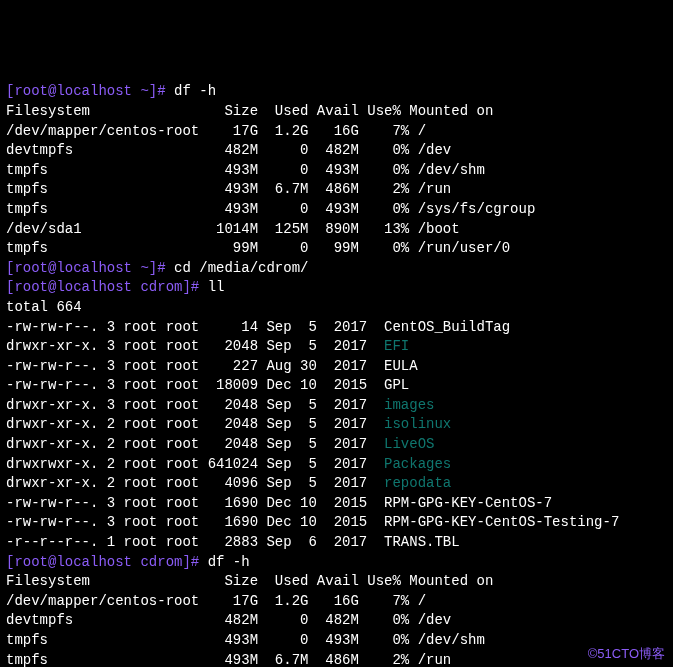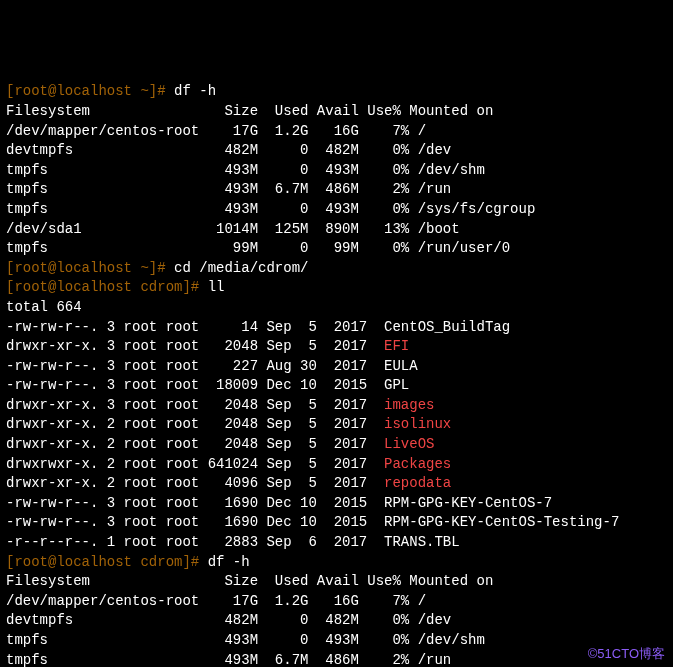--- a/index.html
+++ b/index.html
@@ -10,22 +10,22 @@
       font-size: 14px;
       line-height: 1.4;
       padding: 4px 6px;
       width: 673px;
       height: 667px;
       overflow: hidden;
       white-space: pre;
       position: relative;
     }
     .line { display: block; }
-    .yellow { color: #a16207; }
-    .cyan { color: #ef4444; }
+    .yellow { color: #8b5cf6; }
+    .cyan { color: #0f766e; }
     .watermark {
       position: absolute;
       right: 8px;
       bottom: 4px;
       color: #8b5cf6;
       font-family: sans-serif;
       font-size: 13px;
     }
   </style>
 </head>

